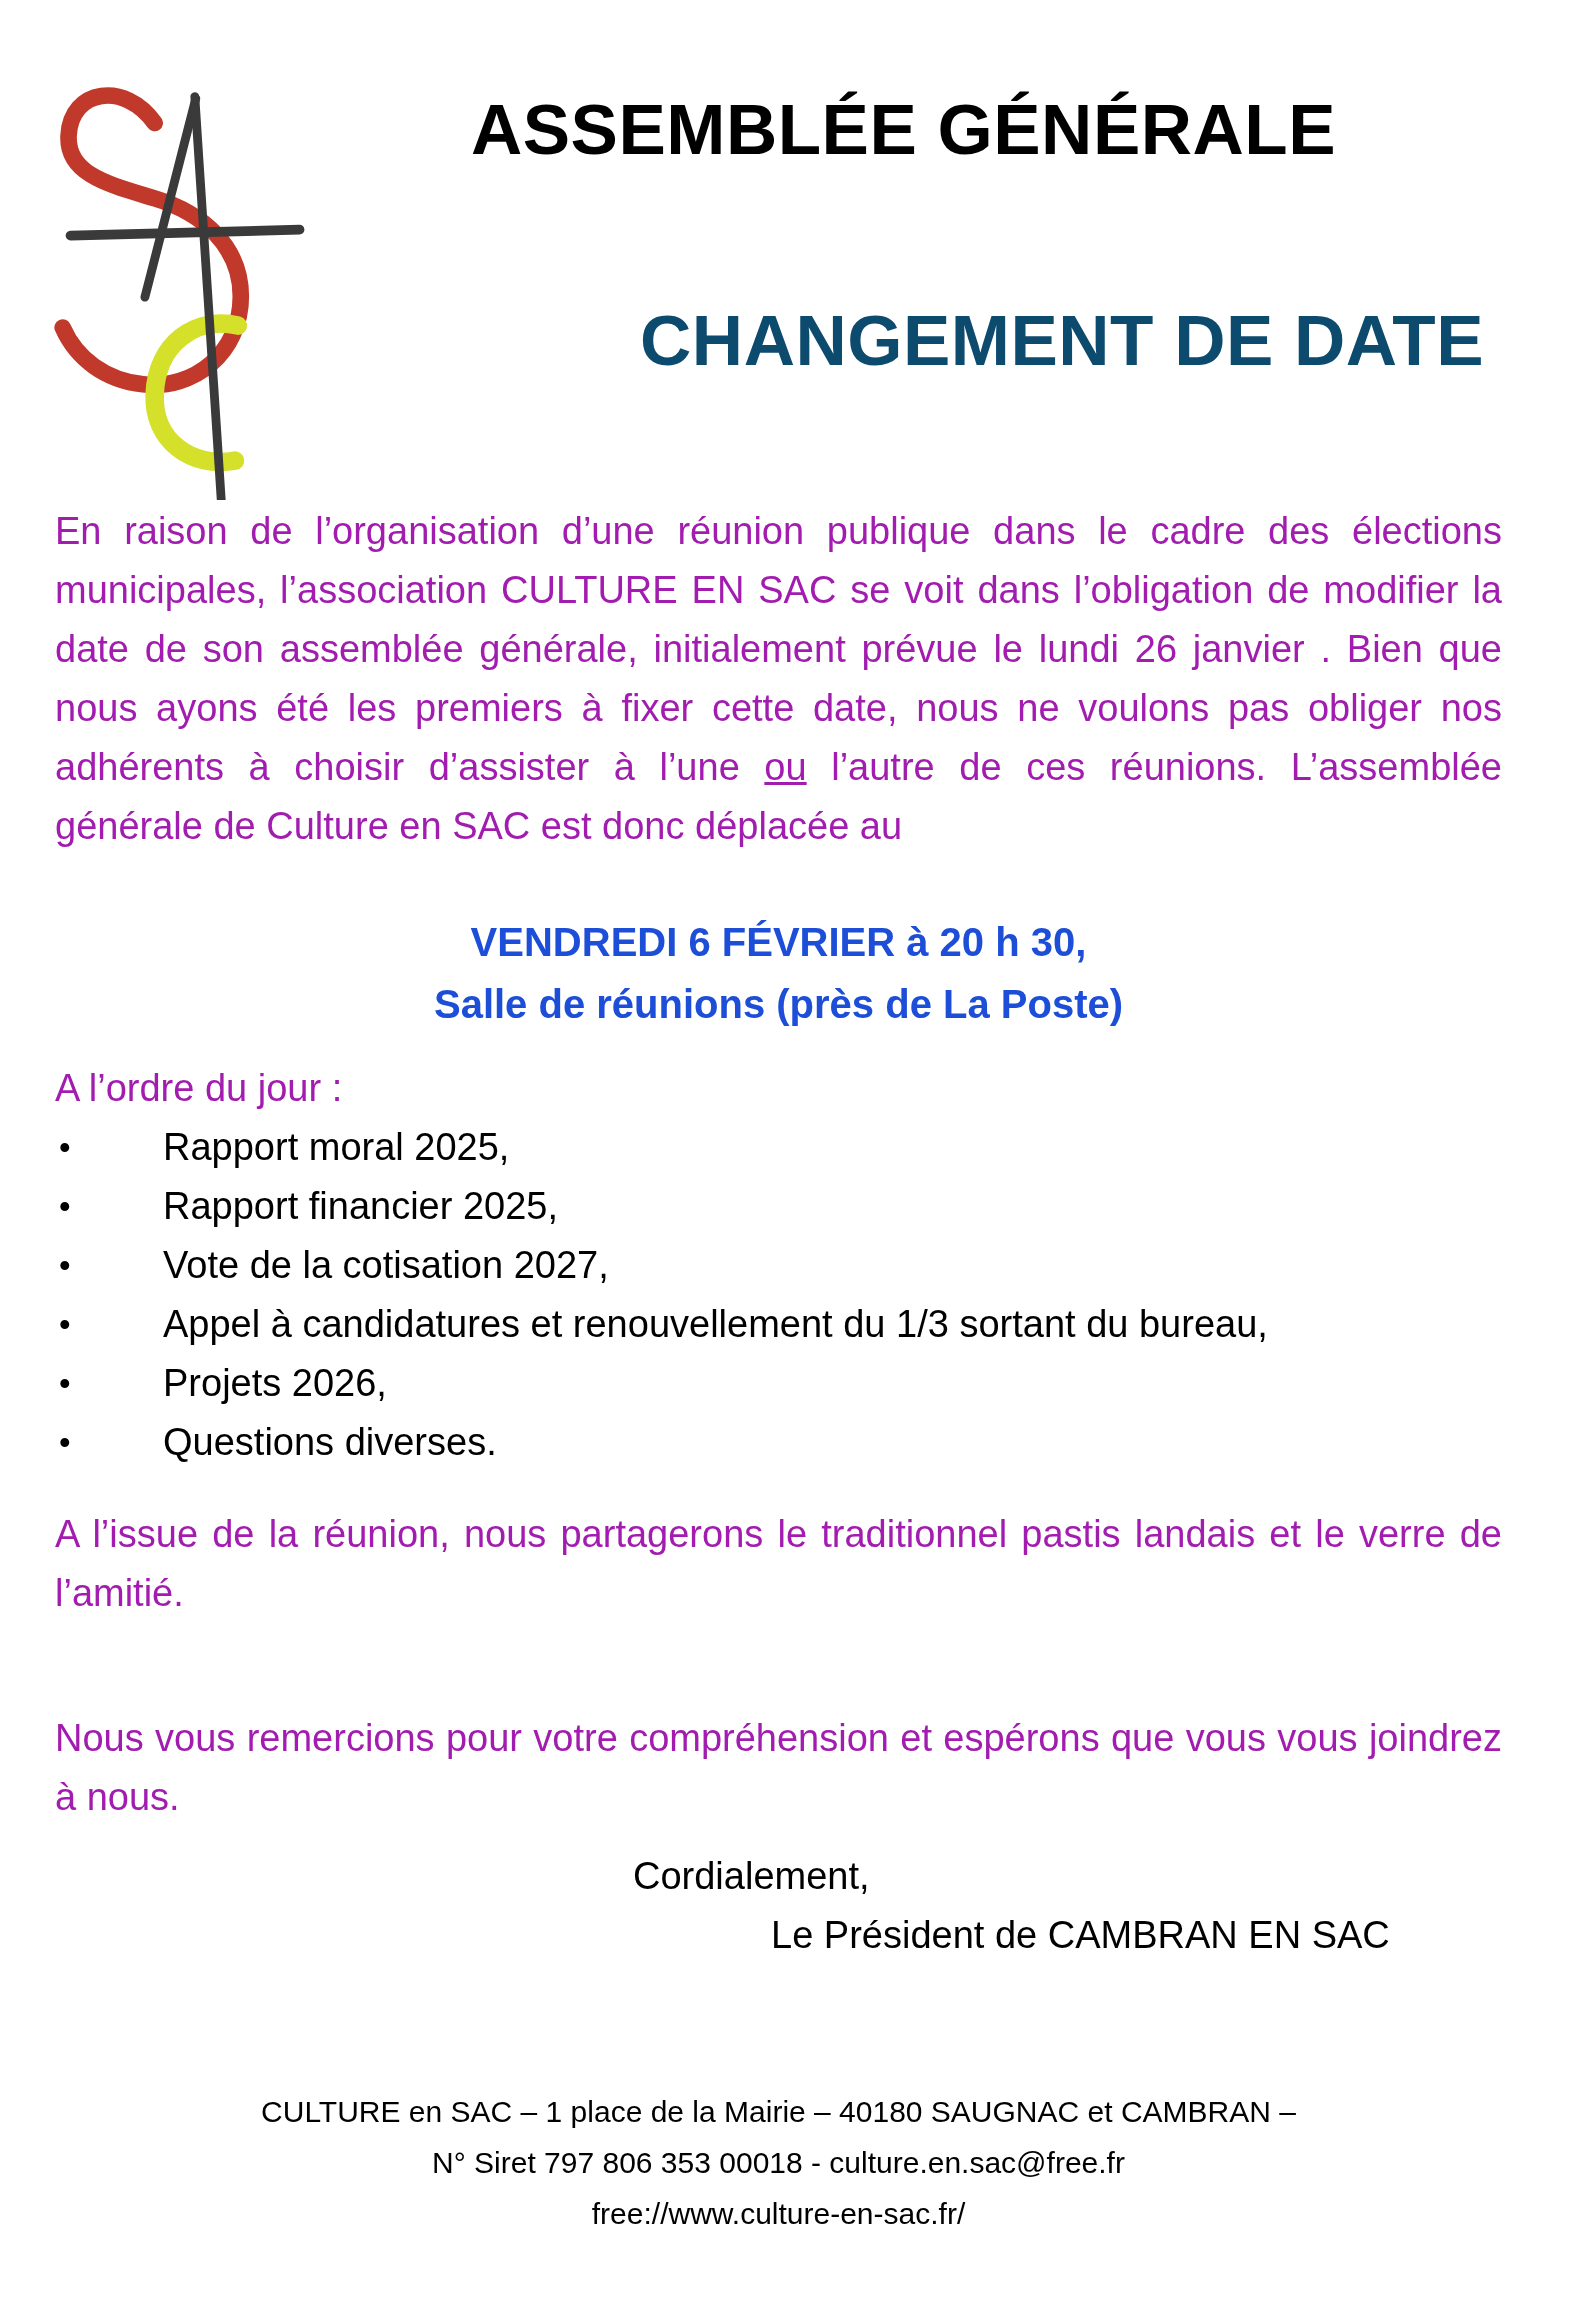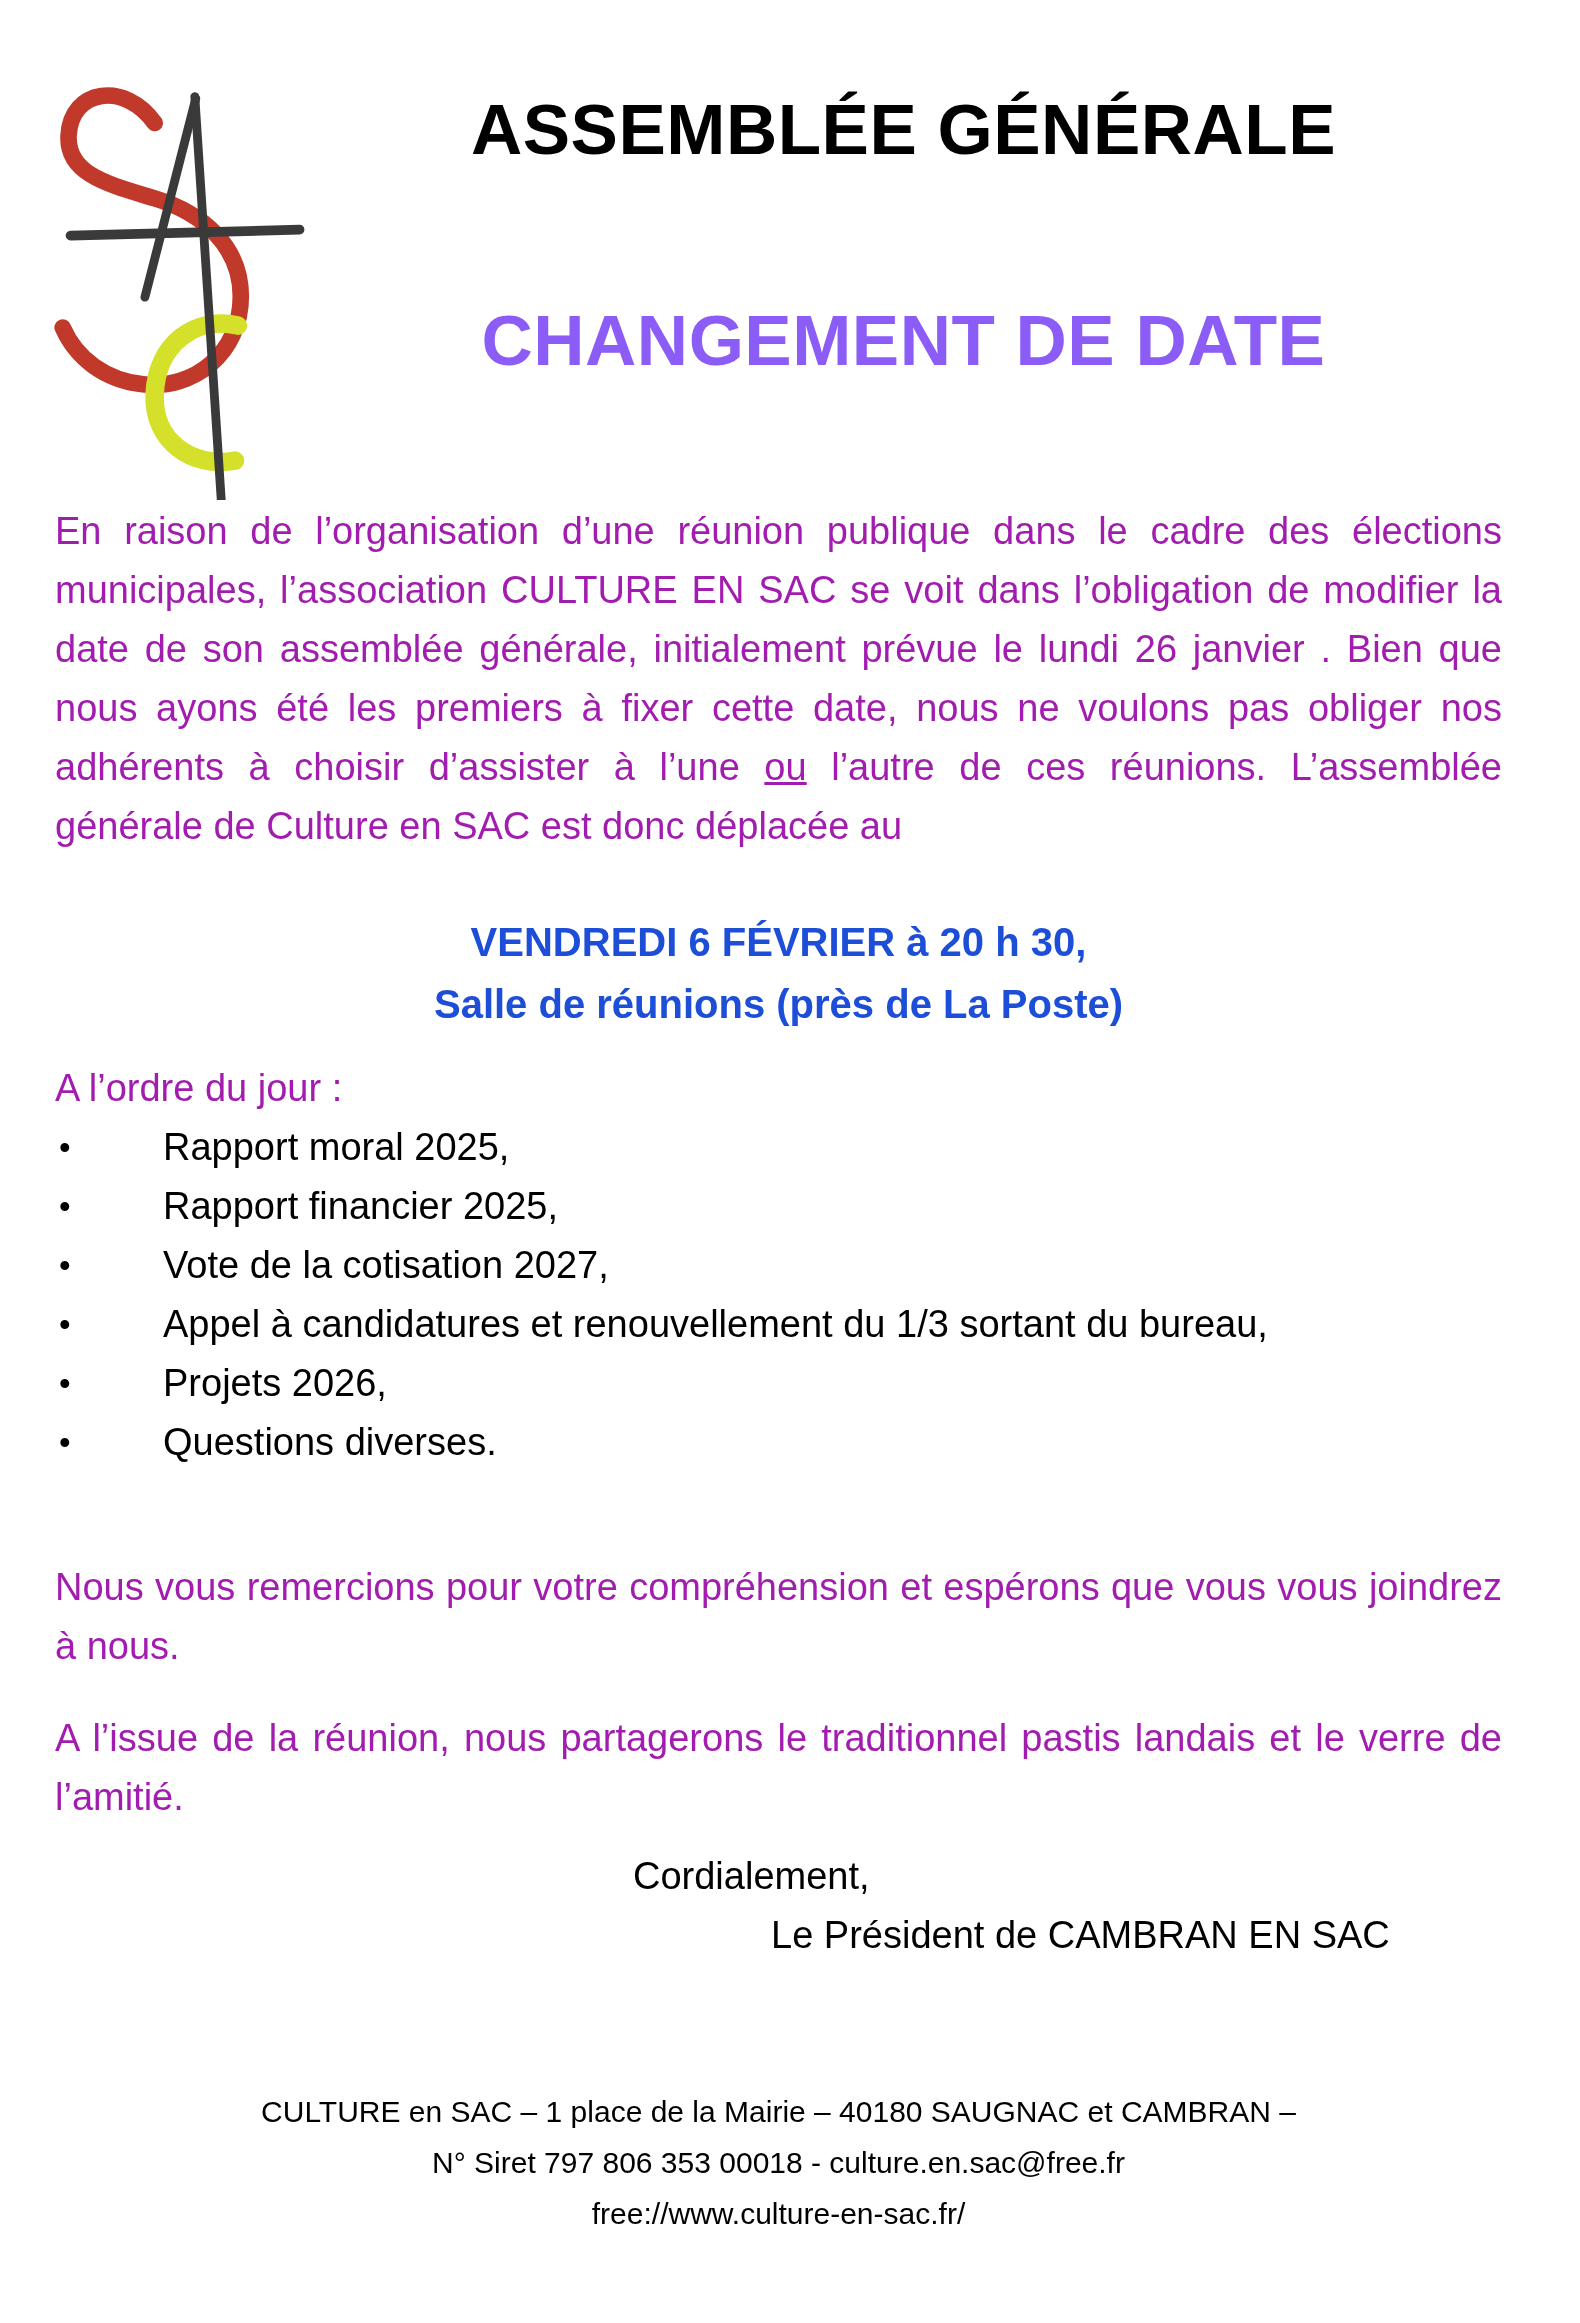--- a/index.html
+++ b/index.html
@@ -63,26 +63,26 @@
     color: #000000;
     line-height: 1.05;
     white-space: nowrap;
   }
 
   .title-sub {
     position: absolute;
     left: 0;
     top: 304px;
     width: 1161px;
-    text-align: center;
+    text-align: right;
     font-family: "Liberation Sans", sans-serif;
     font-weight: bold;
     font-size: 71px;
     letter-spacing: 0.5px;
-    color: #8b5cf6;
+    color: #0c4a6e;
     line-height: 1.05;
     white-space: nowrap;
   }
 
   
   .content {
     position: absolute;
     left: 55px;
     top: 502px;
     width: 1447px;
@@ -235,23 +235,23 @@
       <li>
         <span class="bullet">•</span>
         <span>Projets 2026,</span>
       </li>
       <li>
         <span class="bullet">•</span>
         <span>Questions diverses.</span>
       </li>
     </ul>
 
+    <p class="para justified para-gap">A l’issue de la réunion, nous partagerons le traditionnel pastis landais et le verre de l’amitié.</p>
+
     <p class="para justified para-gap-lg">Nous vous remercions pour votre compréhension et espérons que vous vous joindrez à nous.</p>
-
-    <p class="para justified para-gap">A l’issue de la réunion, nous partagerons le traditionnel pastis landais et le verre de l’amitié.</p>
 
     <div class="sig-line-1">Cordialement,</div>
     <div class="sig-line-2">Le Président de CAMBRAN EN SAC</div>
   </div>
 
   <div class="footer">
     <div>CULTURE en SAC – 1 place de la Mairie – 40180 SAUGNAC et CAMBRAN –</div>
     <div>N° Siret 797 806 353 00018 - culture.en.sac@free.fr</div>
     <div>free://www.culture-en-sac.fr/</div>
   </div>

